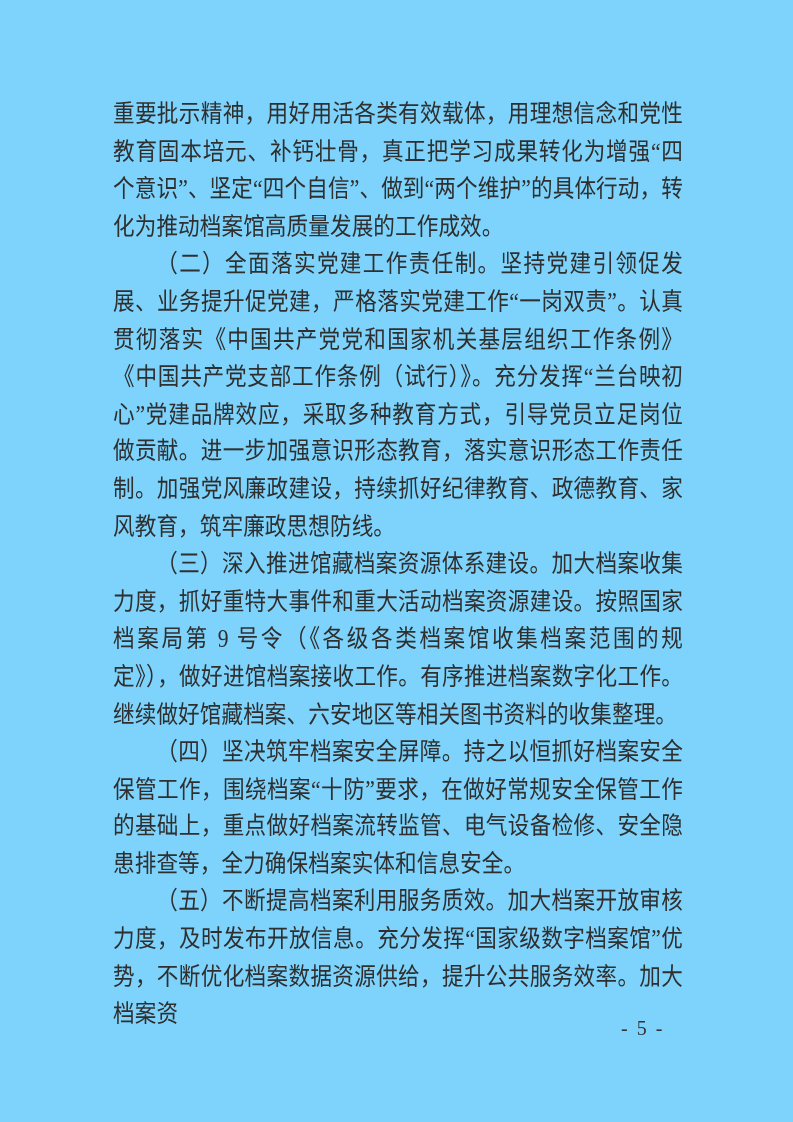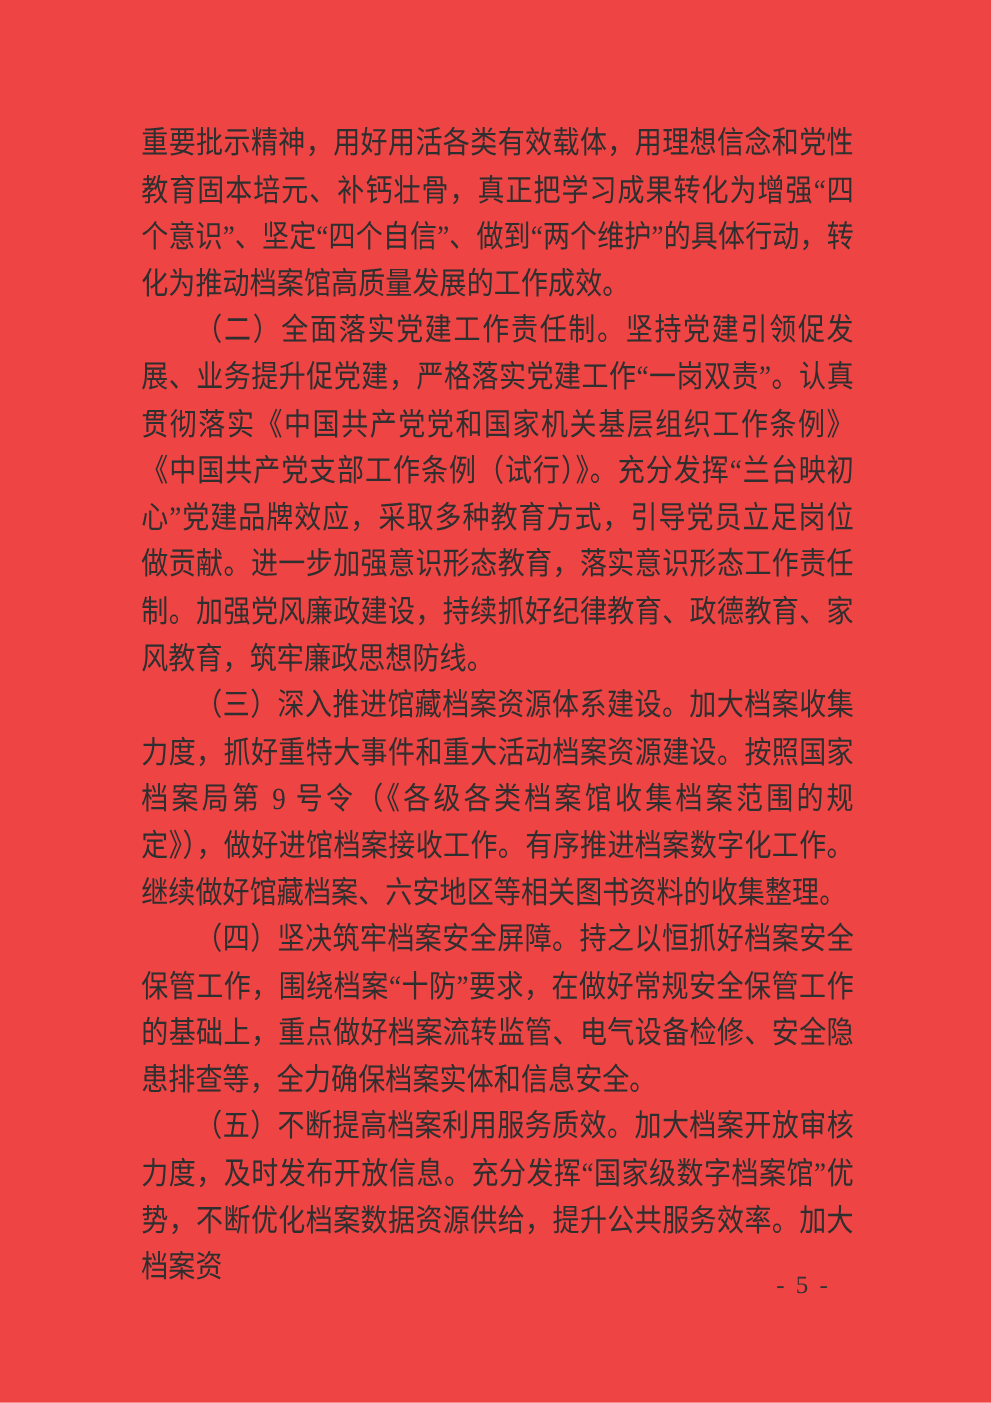--- a/index.html
+++ b/index.html
@@ -8,21 +8,21 @@
     width: 793px;
     height: 1122px;
     position: relative;
     overflow: hidden;
     background: #ffffff;
     font-family: "Liberation Serif", serif;
   }
   .page {
     position: absolute;
     inset: 0;
-    background: #ef4444;
+    background: #7dd3fc;
     text-decoration: underline;
   }
   .text-block {
     position: absolute;
     left: 113px;
     top: 96px;
     width: 570px;
     font-size: 21.6px;
     line-height: 32.6px;
     color: #2f2f2f;

